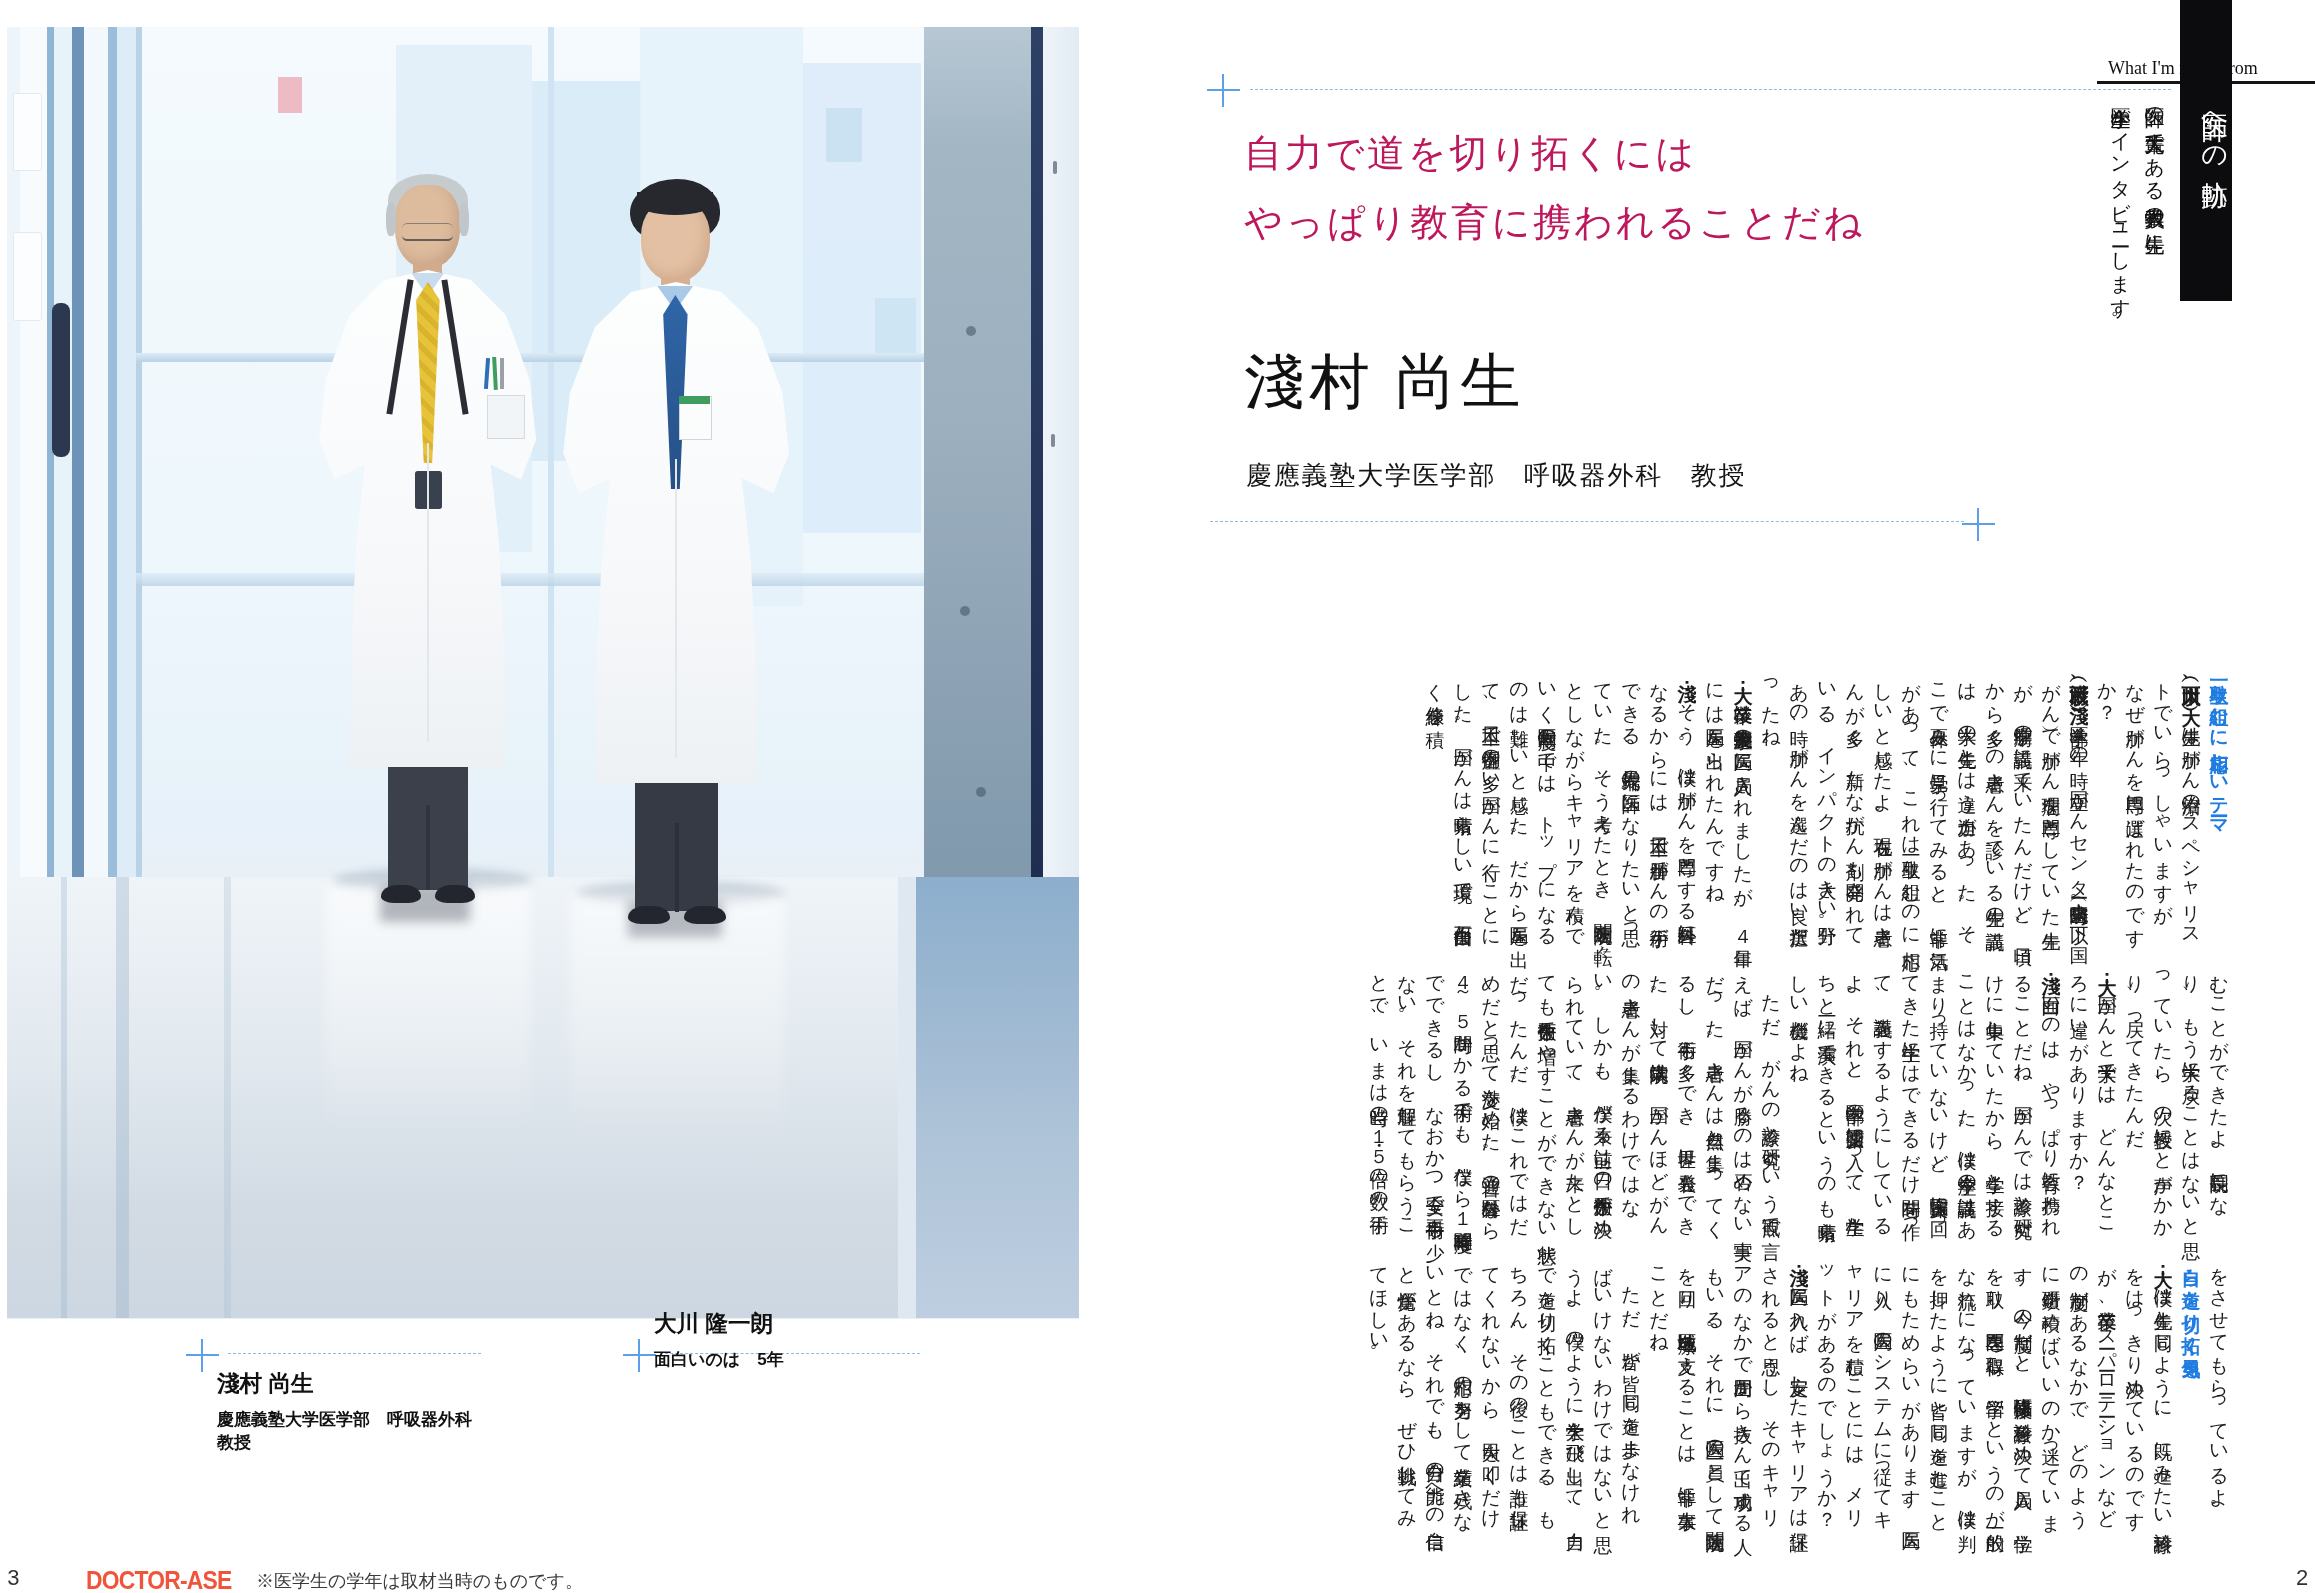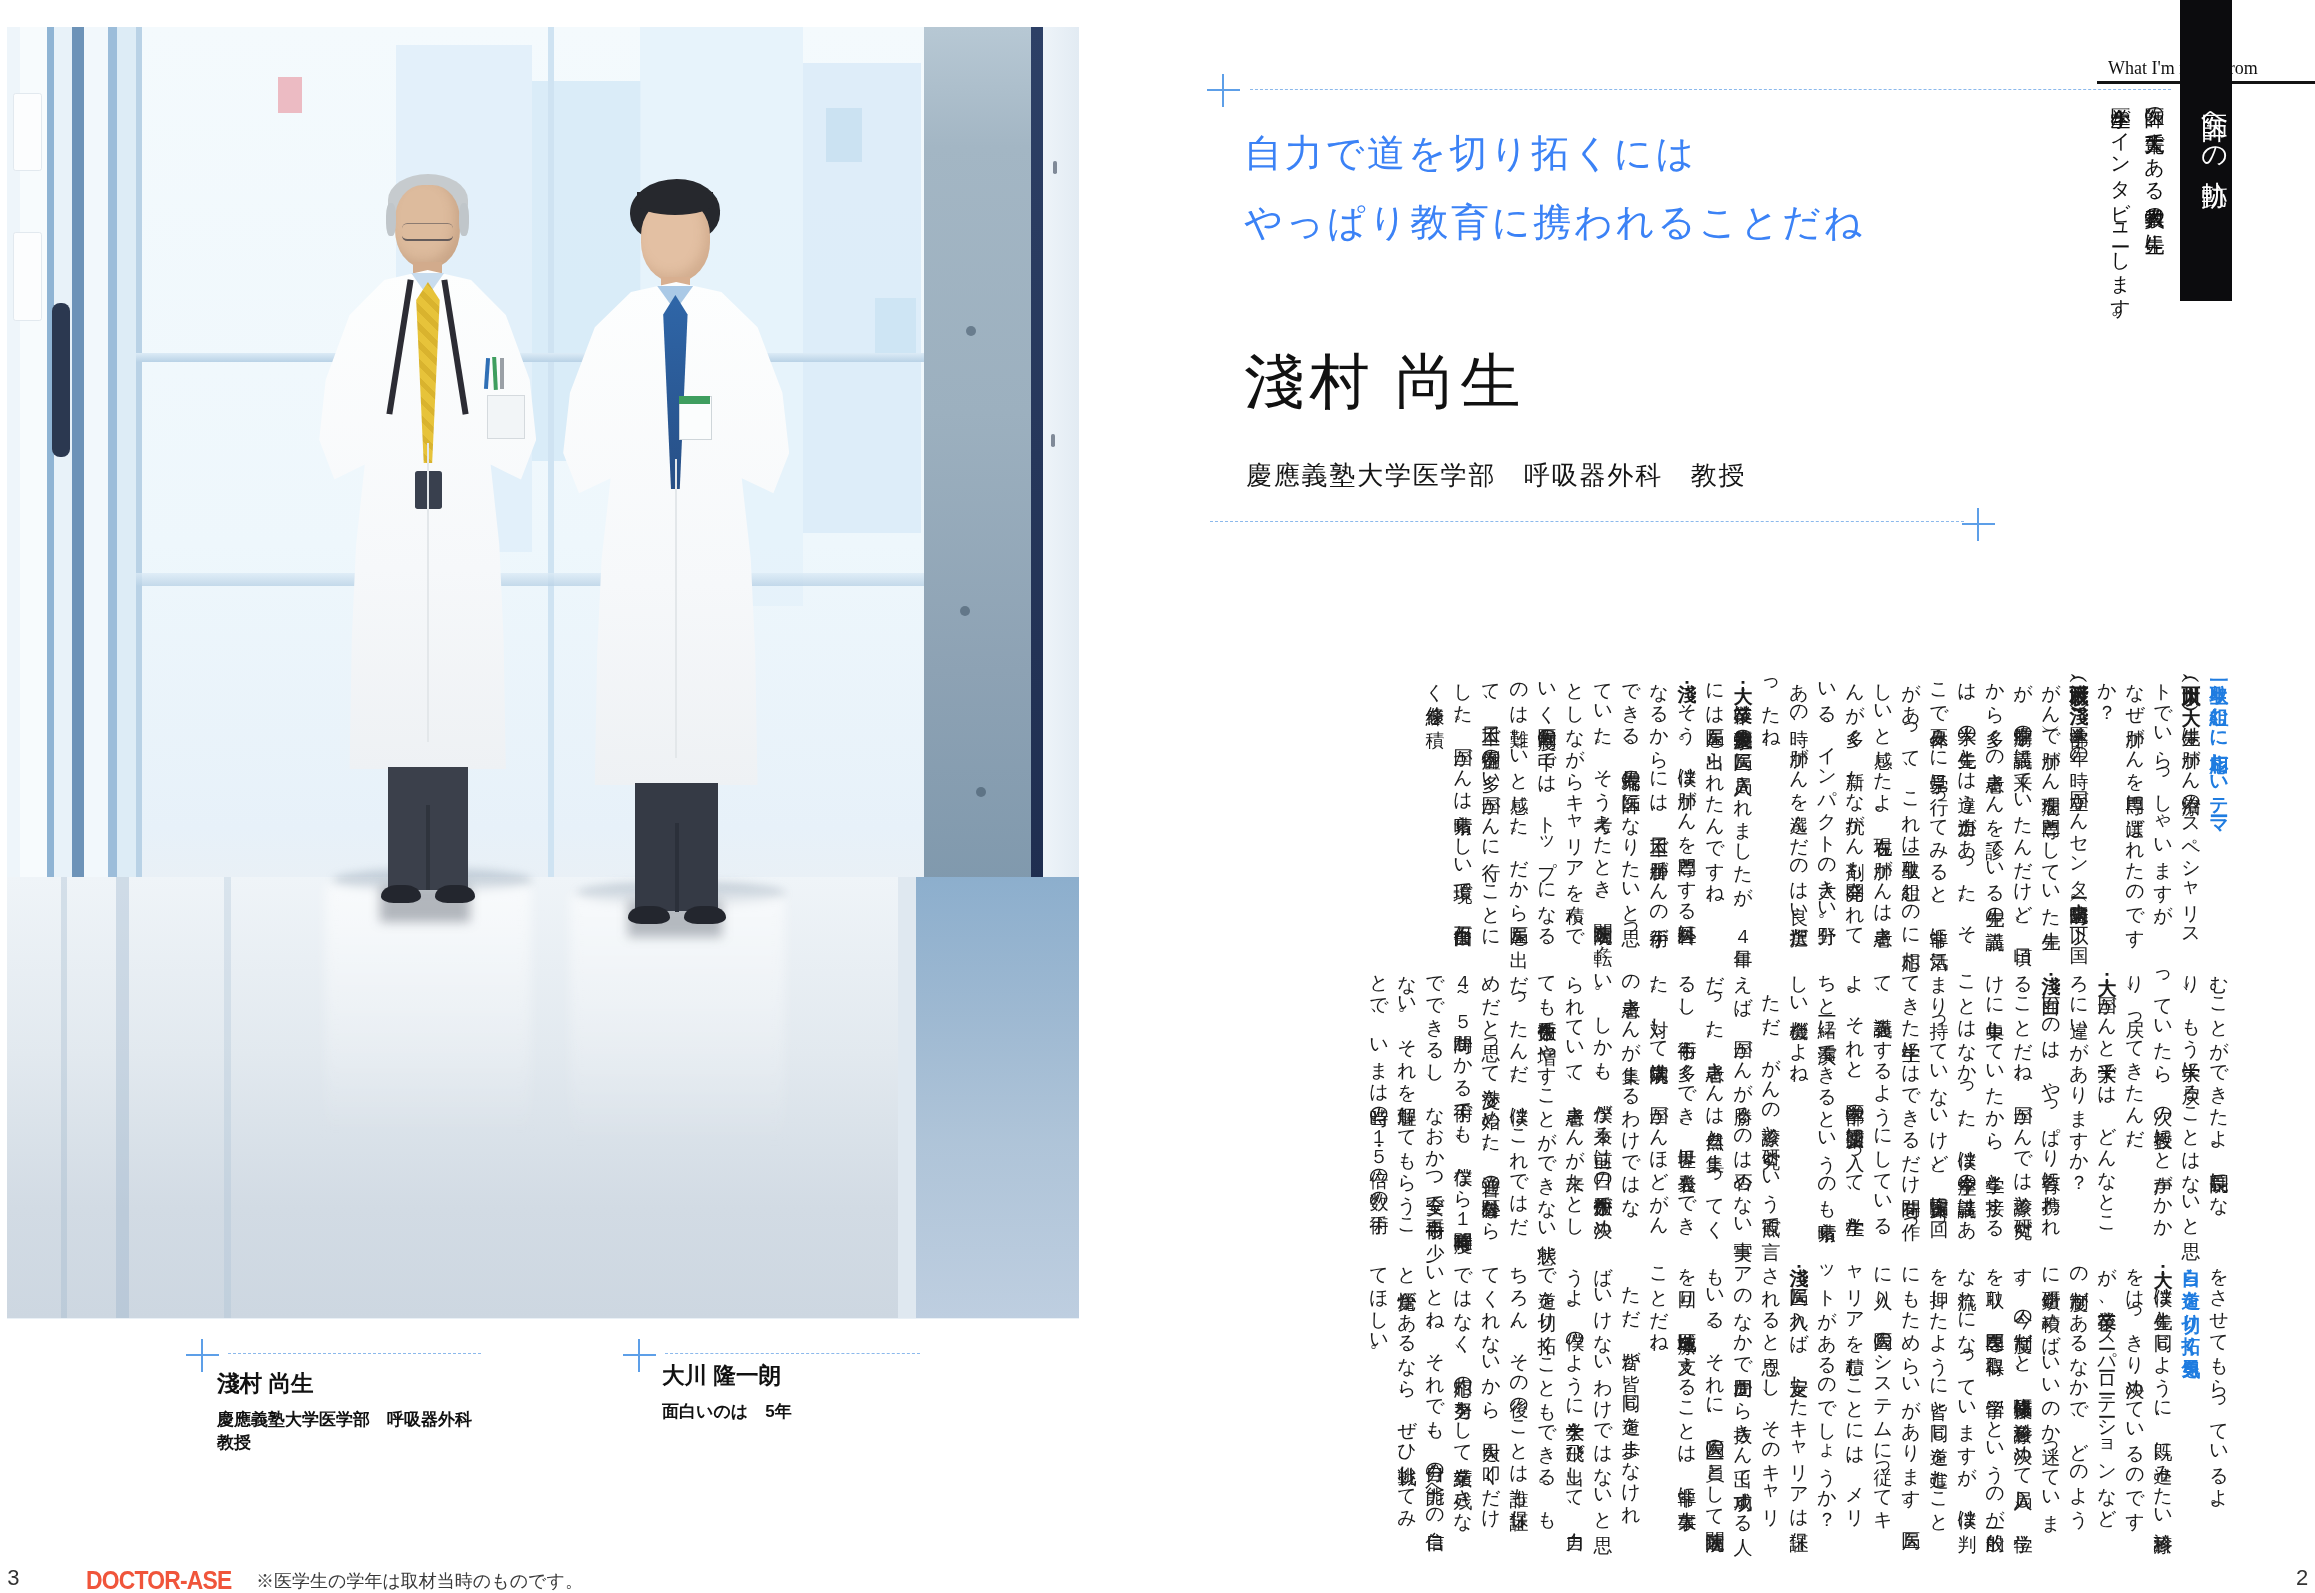--- a/index.html
+++ b/index.html
@@ -58,21 +58,21 @@
              text-align:center;margin:0 auto;right:0;}
   .black-rule{left:2097px;top:81px;width:219px;height:2.7px;background:#141414;}
   .intro{left:2104px;top:92px;height:362px;writing-mode:vertical-rl;text-orientation:upright;
          white-space:pre-line;font-family:"Liberation Sans",sans-serif;font-size:20px;
          line-height:34px;letter-spacing:0.9px;color:#111;}
   .dash{height:0;border-top:1.8px dashed #8cb9ec;}
   .cross{width:33px;height:33px;}
   .cross::before{content:"";position:absolute;left:15.4px;top:0;width:1.8px;height:33px;background:#5d9fe8;}
   .cross::after{content:"";position:absolute;left:0;top:15.4px;width:33px;height:1.8px;background:#5d9fe8;}
 
-  .title-block{left:1244px;top:119px;font-size:38px;line-height:69px;letter-spacing:2.7px;color:#3b82f6;}
+  .title-block{left:1244px;top:119px;font-size:38px;line-height:69px;letter-spacing:2.7px;color:#be185d;}
   .feat-name{left:1244px;top:342px;font-size:60px;letter-spacing:5.4px;color:#111;}
   .feat-affil{left:1246px;top:458px;font-size:26px;letter-spacing:1.8px;color:#161616;}
 
   .vband{position:absolute;right:83px;height:273px;writing-mode:vertical-rl;text-orientation:upright;
          white-space:pre-wrap;font-size:19px;line-height:28px;letter-spacing:0.5px;color:#1c1c1c;
          font-family:"Liberation Serif",serif;}
   .seg-h{color:#1f7ce0;font-family:"Liberation Sans",sans-serif;font-weight:bold;}
   .seg-b{font-family:"Liberation Sans",sans-serif;font-weight:bold;}
 
   
@@ -220,21 +220,21 @@
 
 <div class="abs cross" style="left:186px;top:1339px;"></div>
 <div class="abs dash" style="left:228px;top:1353px;width:253px;"></div>
 <div class="abs cross" style="left:623px;top:1339px;"></div>
 <div class="abs dash" style="left:665px;top:1353px;width:255px;"></div>
 
 <div class="profile" style="left:217px;top:1368px;">
   <div class="p-name">淺村 尚生</div>
   <div class="p-role">慶應義塾大学医学部　呼吸器外科　教授</div>
 </div>
-<div class="profile" style="left:654px;top:1360px;margin-left:8px;">
+<div class="profile" style="left:654px;top:1308px;">
   <div class="p-name">大川 隆一朗</div>
   <div class="p-role">面白いのは　5年</div>
 </div>
 
 <div class="abs pagenum" style="left:7.2px;top:1565px;">3</div>
 <div class="abs logo" style="left:86px;top:1565px;">DOCTOR-ASE</div>
 <div class="abs foot-note" style="left:256px;top:1569px;">※医学生の学年は取材当時のものです。</div>
 <div class="abs pagenum" style="left:2296px;top:1565px;">2</div>
 
 

